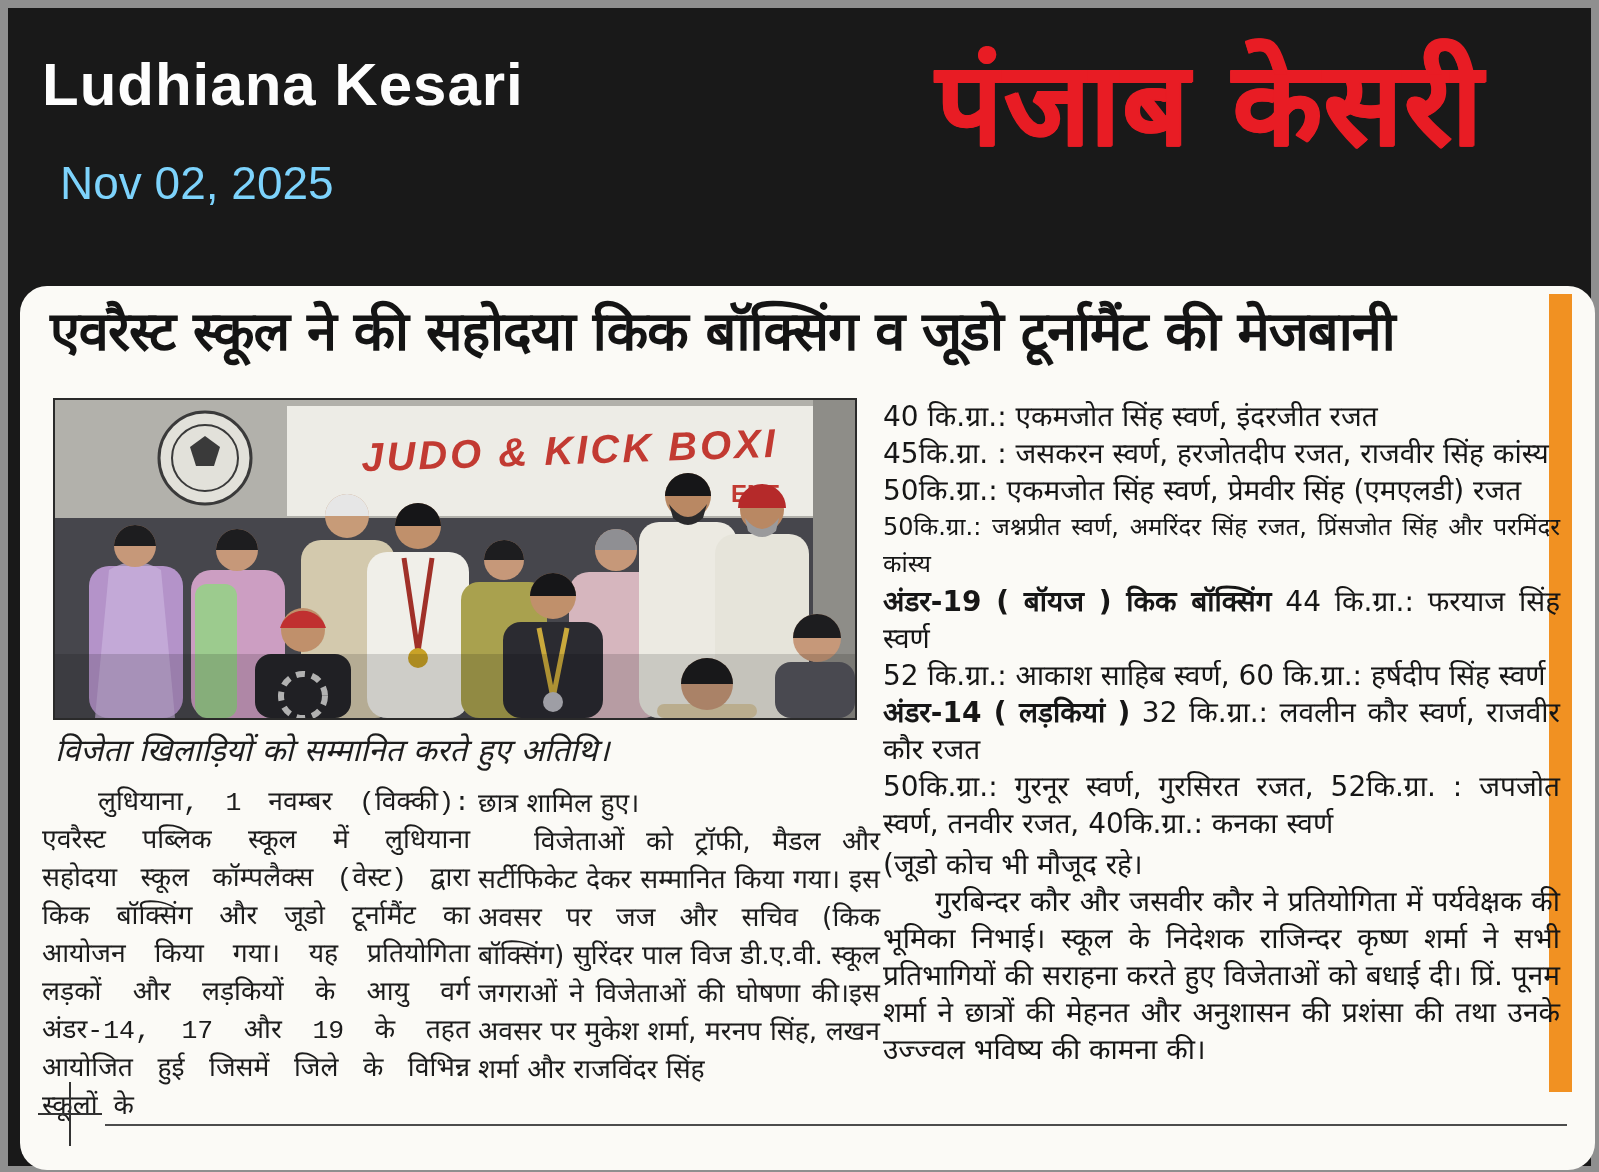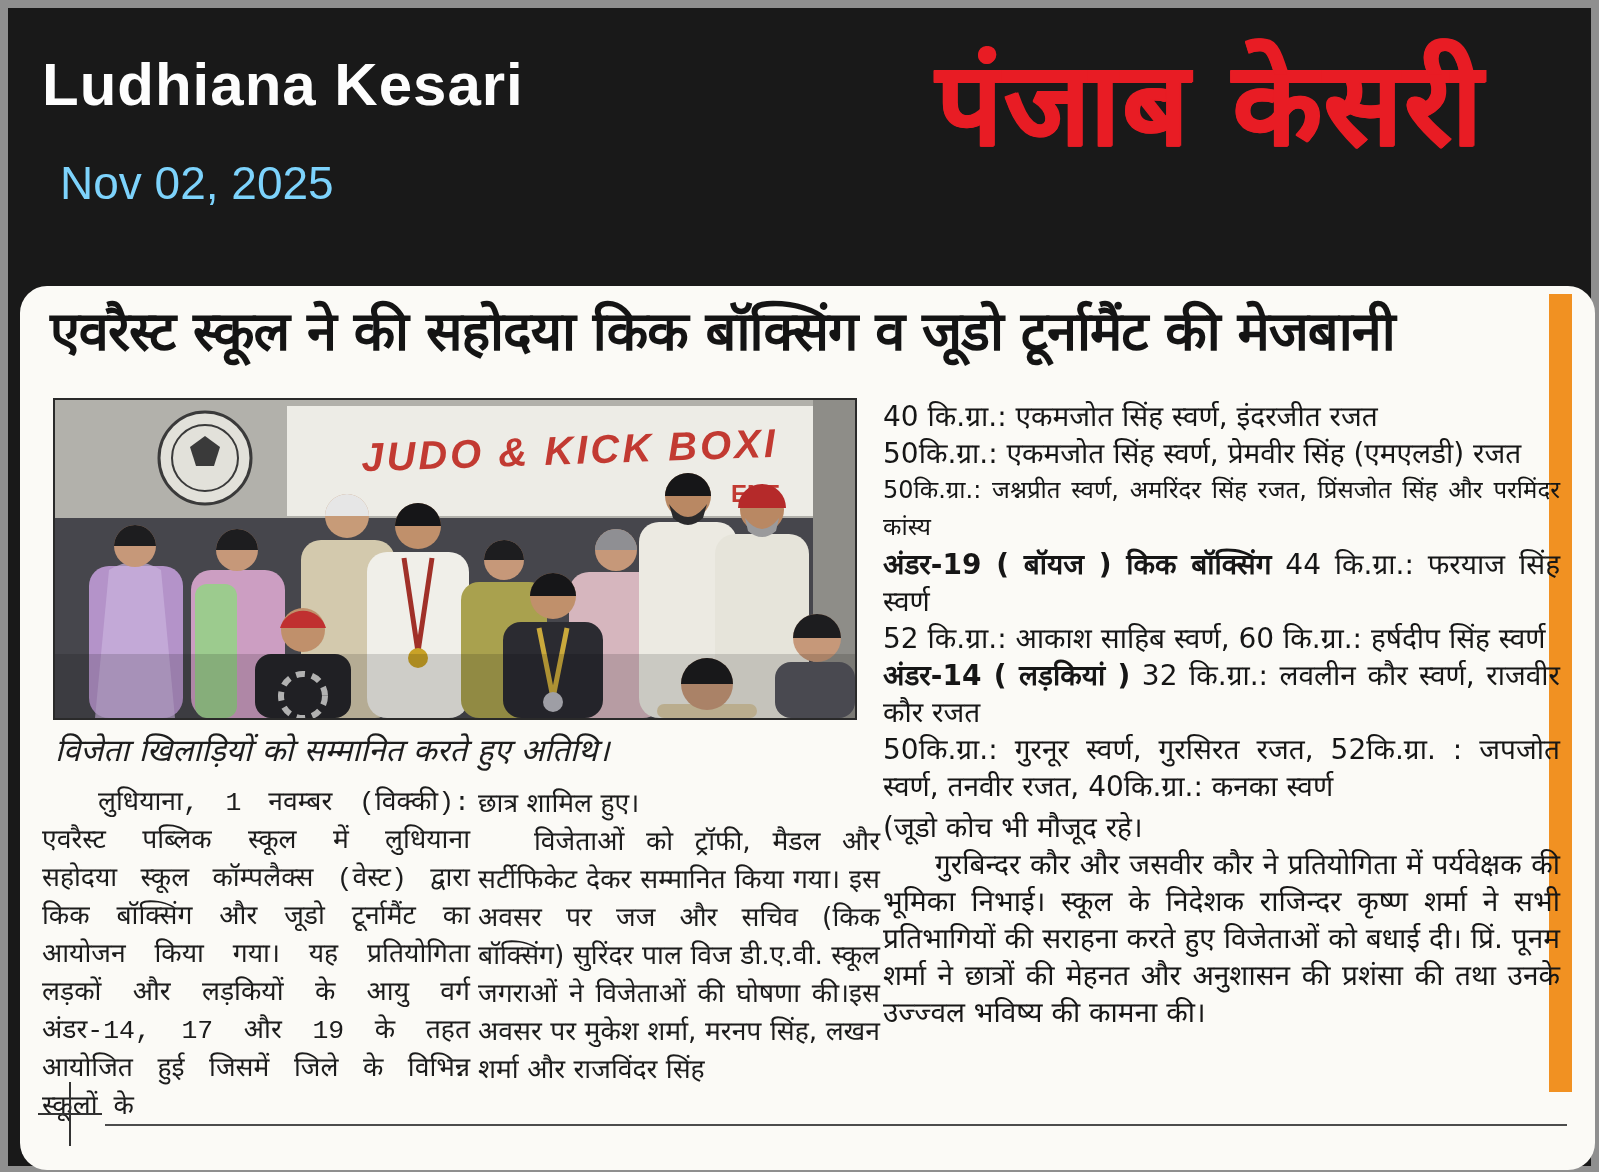--- a/index.html
+++ b/index.html
@@ -166,20 +166,22 @@
       </div>
       <div class="bodycol col2">
         <p>छात्र शामिल हुए।</p>
         <p class="indent">विजेताओं को ट्रॉफी, मैडल और सर्टीफिकेट देकर सम्मानित किया गया। इस अवसर पर जज और सचिव (किक बॉक्सिंग) सुरिंदर पाल विज डी.ए.वी. स्कूल जगराओं ने विजेताओं की घोषणा की।इस अवसर पर मुकेश शर्मा, मरनप सिंह, लखन शर्मा और राजविंदर सिंह</p>
       </div>
 
       <div class="results">
         <p class="results-line">
           <span class="b"></span><span>40 कि.ग्रा.: एकमजोत सिंह स्वर्ण, इंदरजीत रजत</span></p>
         <p class="results-line">
+          <span class="b"></span><span>45कि.ग्रा. : जसकरन स्वर्ण, हरजोतदीप रजत, राजवीर सिंह कांस्य</span></p>
+        <p class="results-line">
           <span class="b"></span><span>50कि.ग्रा.: एकमजोत सिंह स्वर्ण, प्रेमवीर सिंह (एमएलडी) रजत</span></p>
         <p class="results-line small">
           <span class="b"></span><span>50कि.ग्रा.: जश्नप्रीत स्वर्ण, अमरिंदर सिंह रजत, प्रिंसजोत सिंह और परमिंदर कांस्य</span></p>
         <p class="results-line">
           <span class="b">अंडर-19 ( बॉयज ) किक बॉक्सिंग</span><span> 44 कि.ग्रा.: फरयाज सिंह स्वर्ण</span></p>
         <p class="results-line">
           <span class="b"></span><span>52 कि.ग्रा.: आकाश साहिब स्वर्ण, 60 कि.ग्रा.: हर्षदीप सिंह स्वर्ण</span></p>
         <p class="results-line">
           <span class="b">अंडर-14 ( लड़कियां )</span><span> 32 कि.ग्रा.: लवलीन कौर स्वर्ण, राजवीर कौर रजत</span></p>
         <p class="results-line">

